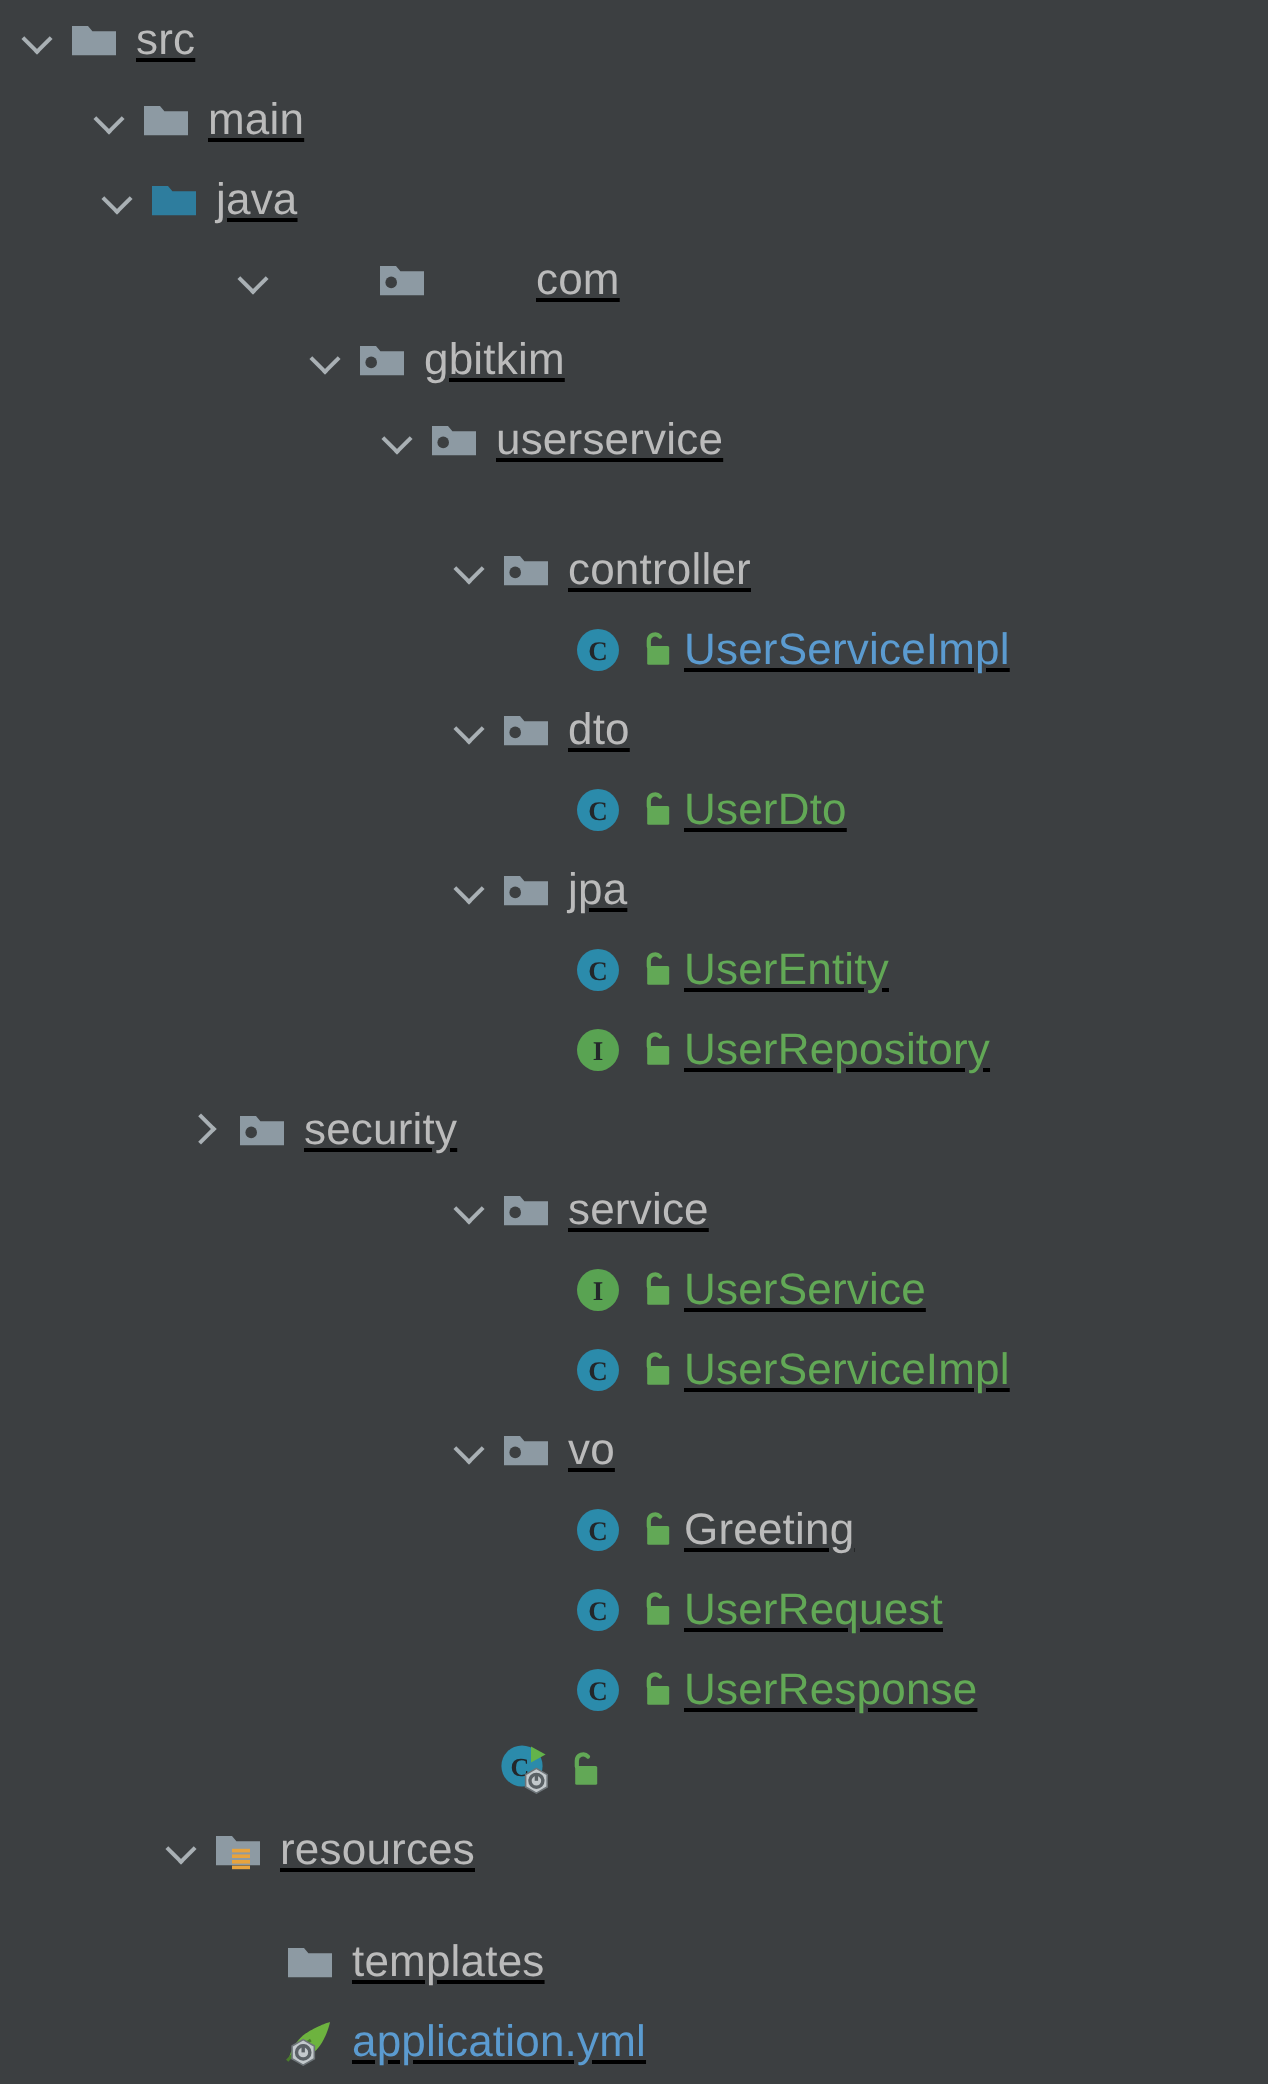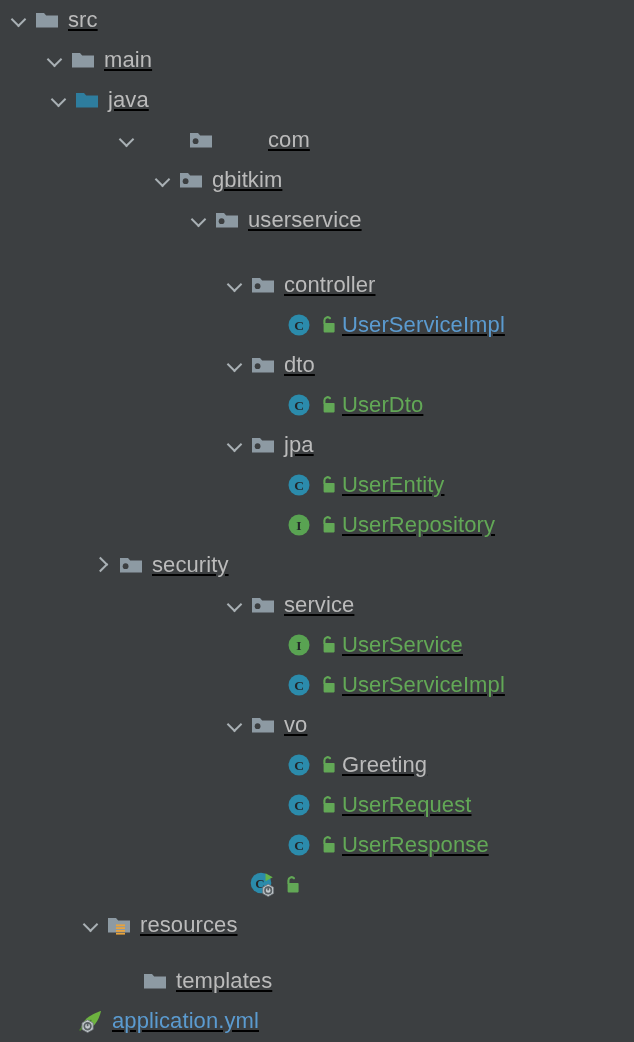--- a/index.html
+++ b/index.html
@@ -376,21 +376,21 @@
     </div>
     <div class="row" style="padding-left: 116px; margin-top: 16px;">
       <span class="twisty none"></span>
       <span class="icon">
         <svg width="28" height="28" viewBox="0 0 28 28">
           <path d="M3 7 h8 l2.2 2.6 H25 v12 H3 Z" fill="#8d9aa3"></path>
         </svg>
       </span>
       <span class="label c-gray">templates</span>
     </div>
-    <div class="row" style="padding-left: 52px;">
+    <div class="row" style="padding-left: 116px;">
       <span class="twisty none"></span>
       <span class="icon">
         <svg width="30" height="30" viewBox="0 0 30 30">
           <path d="M25 5 C25 5 22.5 18.5 13.2 22.6 C8.2 24.8 4.6 22.8 4.6 22.8 C4.6 22.8 6.2 15.4 12.8 10.8 C18.4 6.9 25 5 25 5 Z" fill="#6db33f"></path>
           <path d="M3.6 24.4 C6 21.5 10 17.6 15.4 14" stroke="#4b7d2c" stroke-width="1.5" fill="none"></path>
           <g>
             <path d="M11.6 13.799999999999999 L17.168 17 L17.168 23.4 L11.6 26.6 L6.031999999999999 23.4 L6.031999999999999 17 Z" fill="#c3c9cc" stroke="#6d7478" stroke-width="0.8"></path>
             <circle cx="11.6" cy="20.2" r="3.3280000000000003" fill="none" stroke="#5a6165" stroke-width="1.7"></circle>
             <rect x="10.75" y="16.232" width="1.7" height="3.968" fill="#5a6165"></rect>
           </g>

